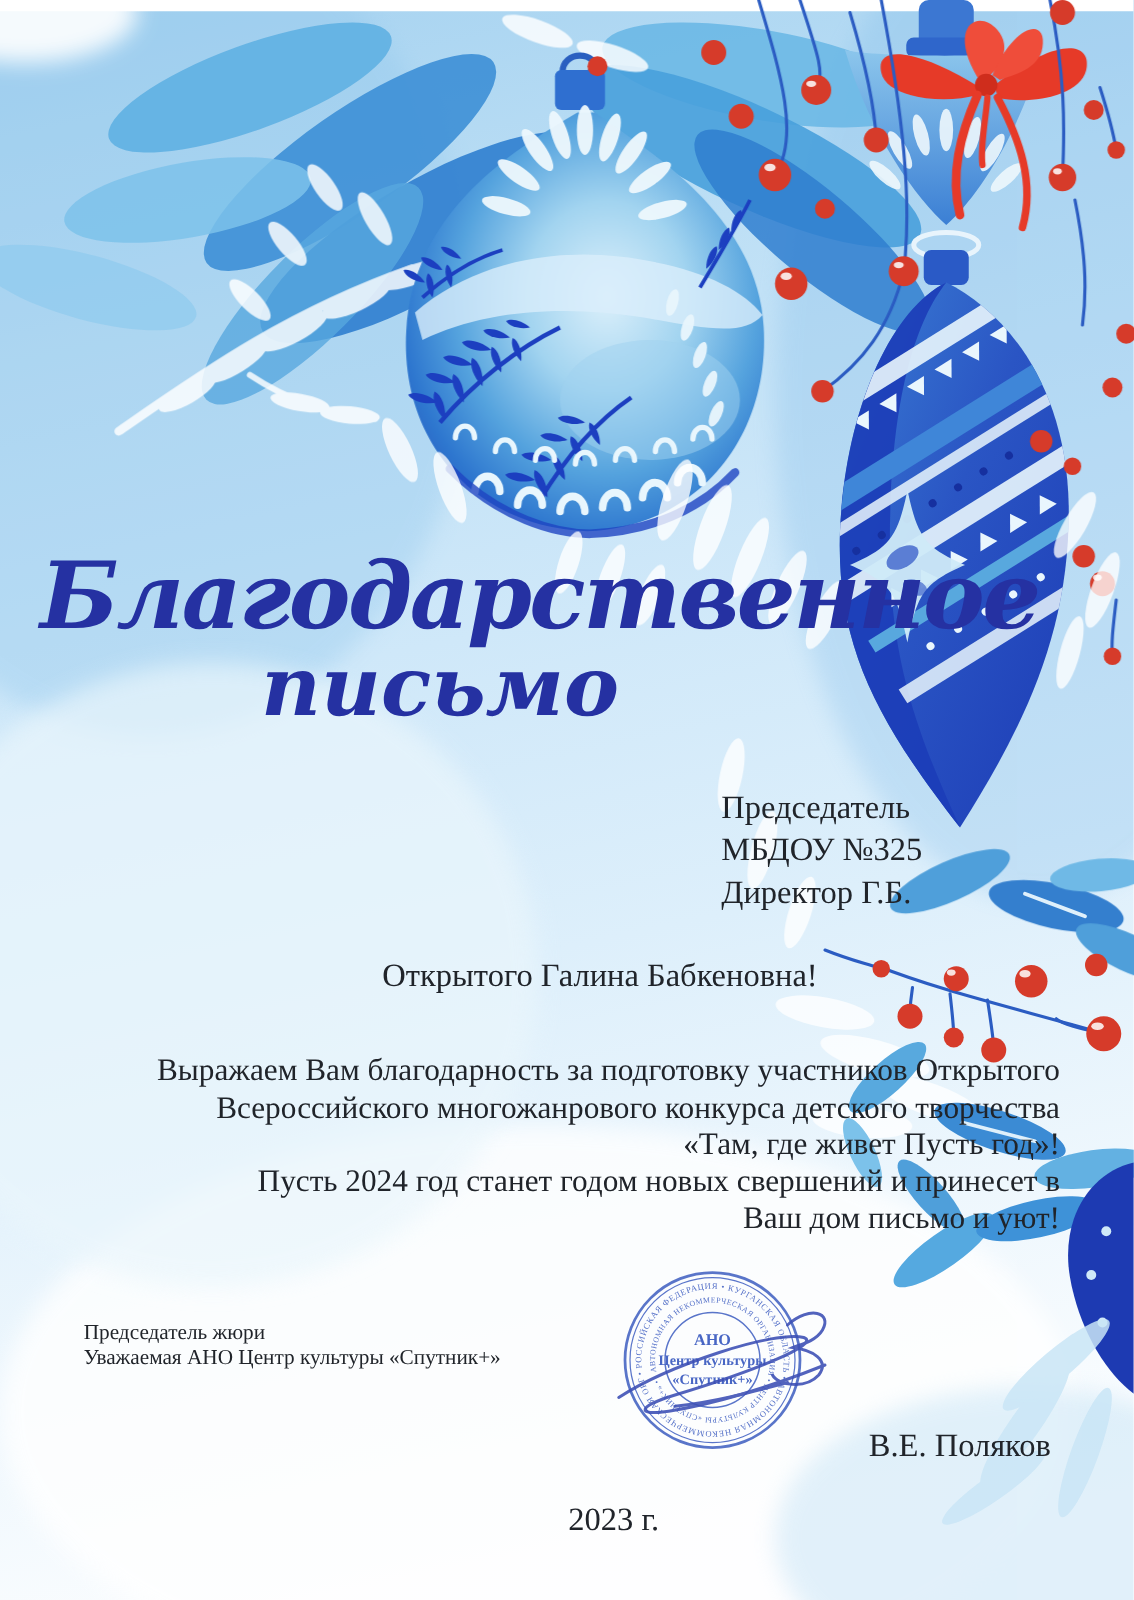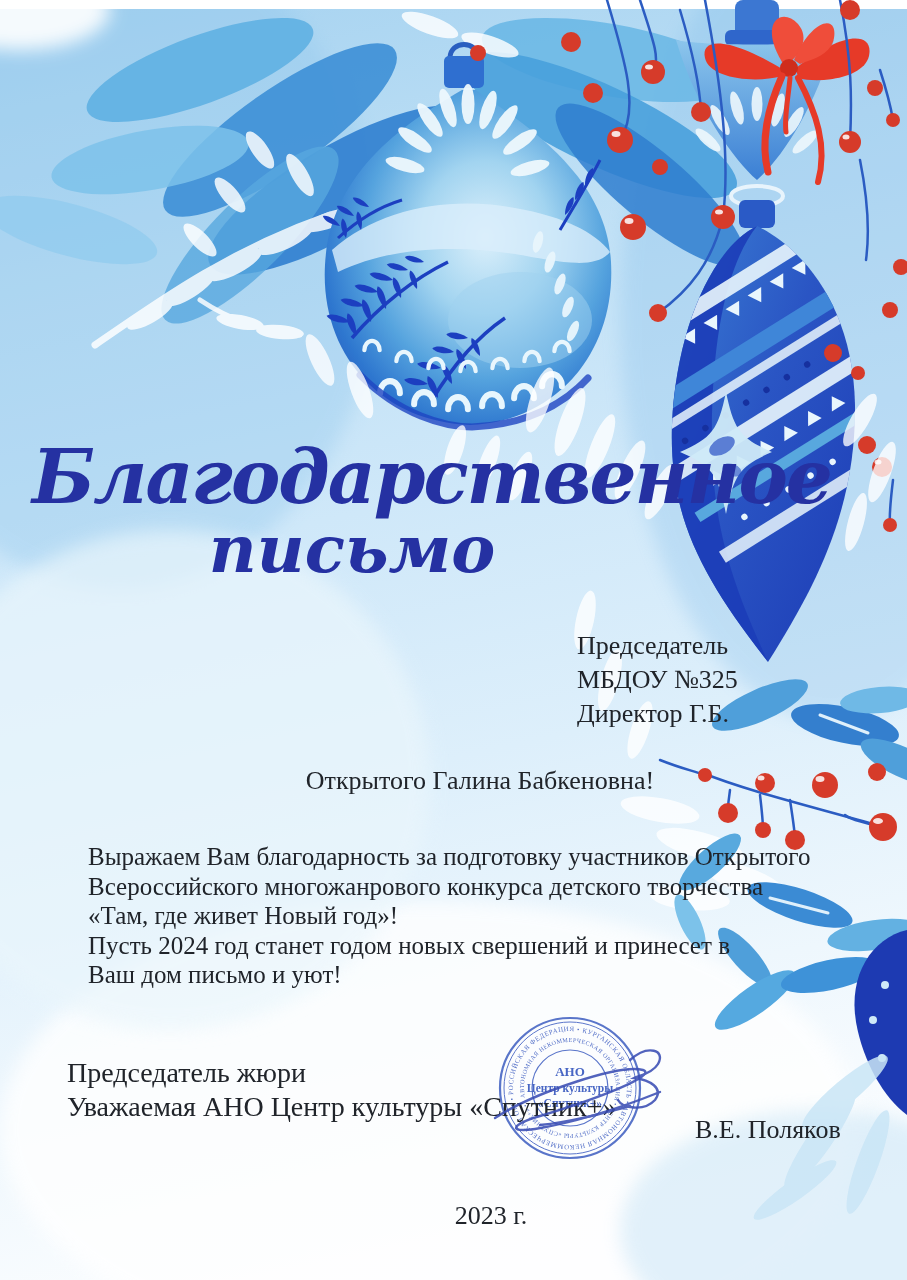--- a/index.html
+++ b/index.html
@@ -10,23 +10,23 @@
   }
   .art{position:absolute;left:0;top:0;z-index:1;}
   .txt{position:absolute;z-index:3;}
   .title{left:32px;top:436px;width:640px;text-align:center;
     font-family:"DejaVu Serif","Liberation Serif",serif;font-style:italic;font-weight:600;
     color:#2531a2;line-height:1.12;}
   .title .l1{font-size:74px;letter-spacing:-2px;}
   .title .l2{font-size:66px;margin-top:-6px;}
   .addressee{left:577px;top:629px;font-size:26px;line-height:1.3;}
   .greeting{left:80px;top:766px;width:800px;text-align:center;font-size:26px;}
-  .bodytext{left:88px;top:842px;width:760px;text-align:left;font-size:25px;line-height:1.18;}
-  .sigblock{left:67px;top:1056px;font-size:28px;line-height:1.2;}
-  .signame{left:695px;top:1115px;font-size:26px;}
+  .bodytext{left:88px;top:842px;width:760px;text-align:right;font-size:25px;line-height:1.18;}
+  .sigblock{left:67px;top:1056px;font-size:17px;line-height:1.2;}
+  .signame{left:695px;top:1142px;font-size:26px;}
   .datefoot{left:411px;top:1201px;width:160px;text-align:center;font-size:26px;}
   .stamp-svg{position:absolute;left:480px;top:998px;z-index:2;}
   .sign-svg{position:absolute;left:480px;top:1030px;z-index:4;}
 </style>
 </head>
 <body>
 
 <div class="page">
 
   <svg class="art" width="907" height="1280" viewBox="0 0 907 1280" aria-hidden="true">
@@ -379,21 +379,21 @@
     <div>Председатель</div>
     <div>МБДОУ №325</div>
     <div>Директор Г.Б.</div>
   </div>
 
   <div class="txt greeting">Открытого Галина Бабкеновна!</div>
 
   <div class="txt bodytext">
     <div>Выражаем Вам благодарность за подготовку участников Открытого</div>
     <div>Всероссийского многожанрового конкурса детского творчества</div>
-    <div>«Там, где живет Новый год»!</div>
+    <div>«Там, где живет Пусть год»!</div>
     <div>Пусть 2024 год станет годом новых свершений и принесет в</div>
     <div>Ваш дом письмо и уют!</div>
   </div>
 
   <div class="txt sigblock">
     <div>Председатель жюри</div>
     <div>Уважаемая АНО Центр культуры «Спутник+»</div>
   </div>
 
   <svg class="stamp-svg" width="180" height="180" viewBox="0 0 180 180">

